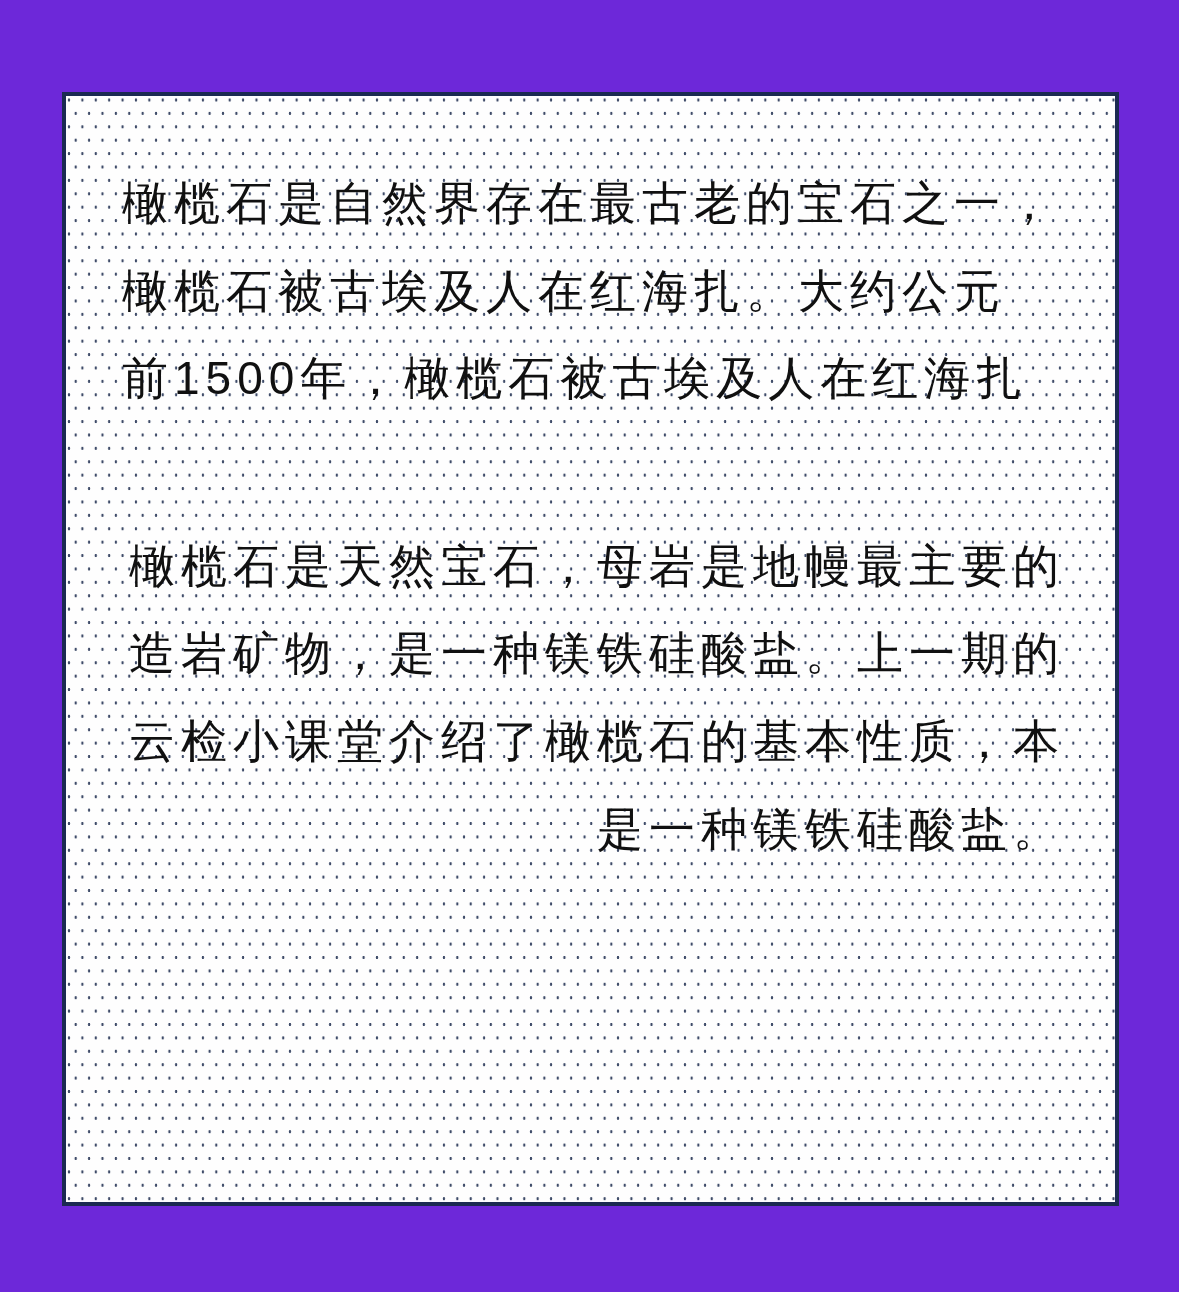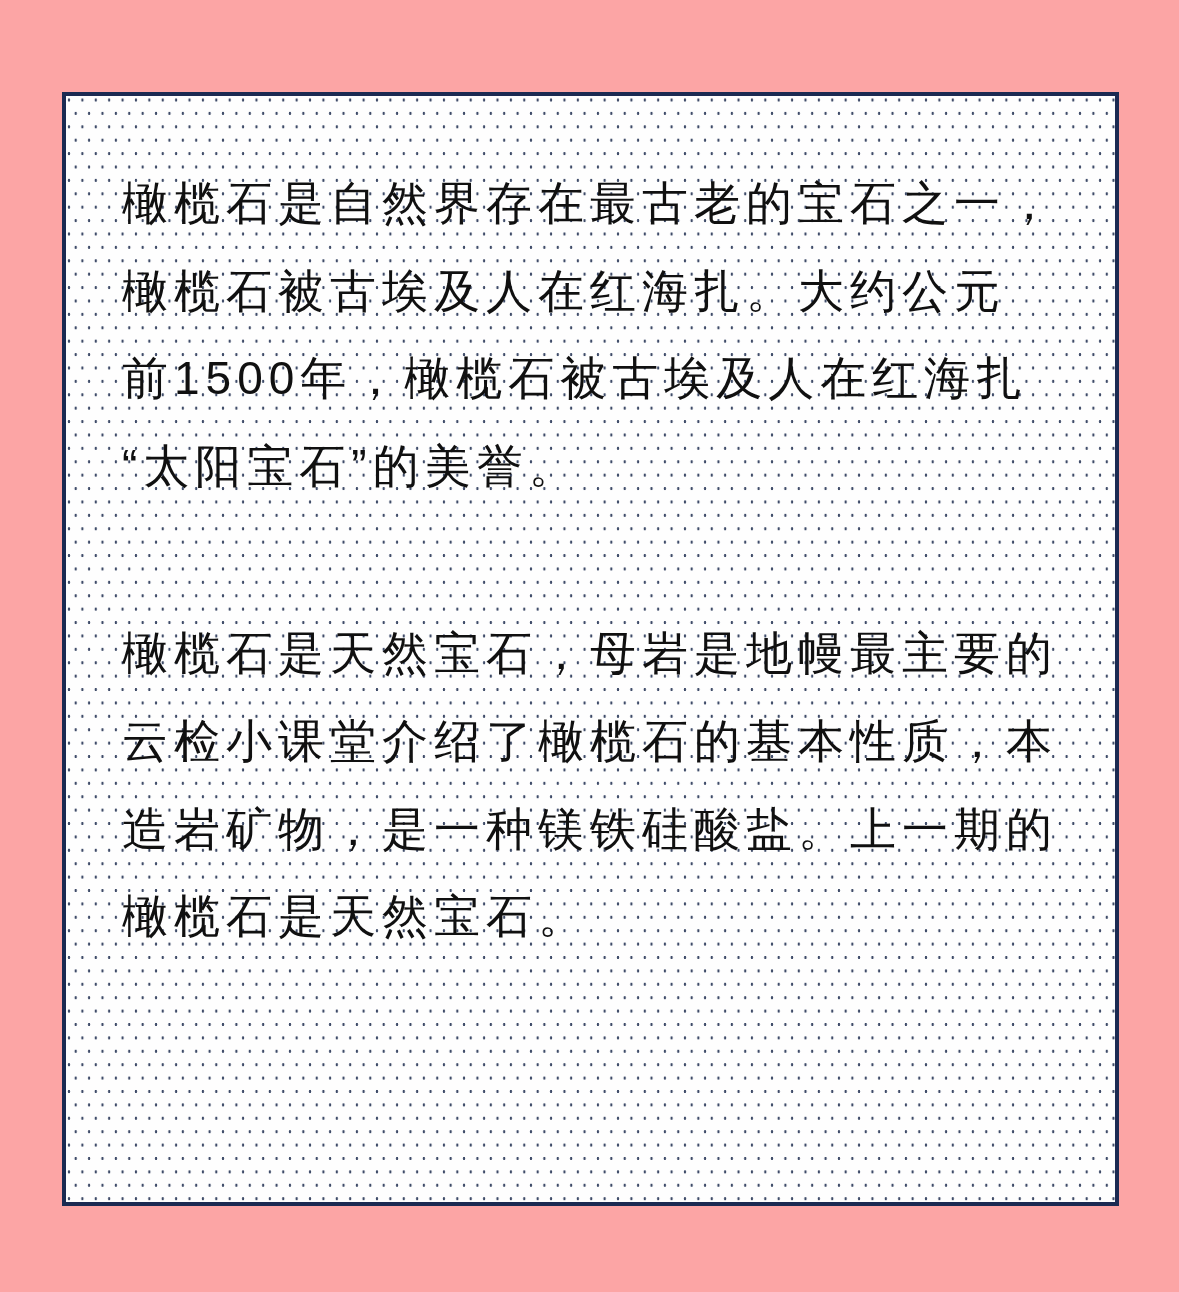--- a/index.html
+++ b/index.html
@@ -4,21 +4,21 @@
 <style>
   html, body {
     margin: 0;
     padding: 0;
     background: #ffffff;
   }
   .page {
     position: relative;
     width: 1179px;
     height: 1292px;
-    background: #fca5a5;
+    background: #6d28d9;
     overflow: hidden;
     font-family: "Liberation Sans", sans-serif;
   }
   .article-card {
     position: absolute;
     left: 62px;
     top: 92px;
     width: 1057px;
     height: 1114px;
     box-sizing: border-box;
@@ -34,42 +34,42 @@
   .content {
     box-sizing: border-box;
     padding: 64px 50px 0 56px;
     color: #101010;
   }
   .paragraph {
     margin: 0;
   }
   .paragraph + .paragraph {
     margin-top: 100px;
+    text-align: right;
   }
   .text-line {
     font-size: 46px;
     line-height: 87.6px;
     letter-spacing: 6px;
     white-space: nowrap;
     color: #101010;
   }
 </style>
 </head>
 <body>
 
 <div class="page">
   <div class="article-card">
     <div class="content">
       <div class="paragraph">
         <div class="text-line">橄榄石是自然界存在最古老的宝石之一，</div>
         <div class="text-line">橄榄石被古埃及人在红海扎。大约公元</div>
         <div class="text-line">前1500年，橄榄石被古埃及人在红海扎</div>
-        <div class="text-line">“太阳宝石”的美誉。</div>
       </div>
       <div class="paragraph">
         <div class="text-line">橄榄石是天然宝石，母岩是地幔最主要的</div>
+        <div class="text-line">造岩矿物，是一种镁铁硅酸盐。上一期的</div>
         <div class="text-line">云检小课堂介绍了橄榄石的基本性质，本</div>
-        <div class="text-line">造岩矿物，是一种镁铁硅酸盐。上一期的</div>
-        <div class="text-line">橄榄石是天然宝石。</div>
+        <div class="text-line">是一种镁铁硅酸盐。</div>
       </div>
     </div>
   </div>
 </div>
 
 </body></html>

